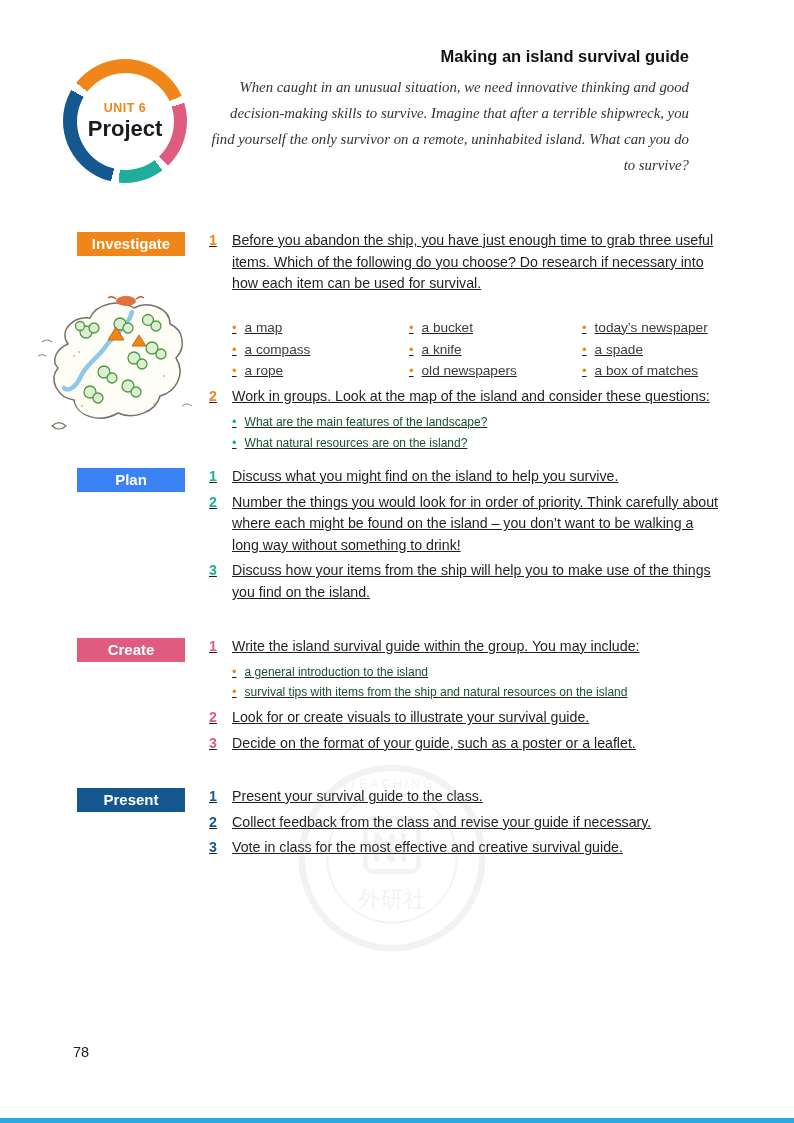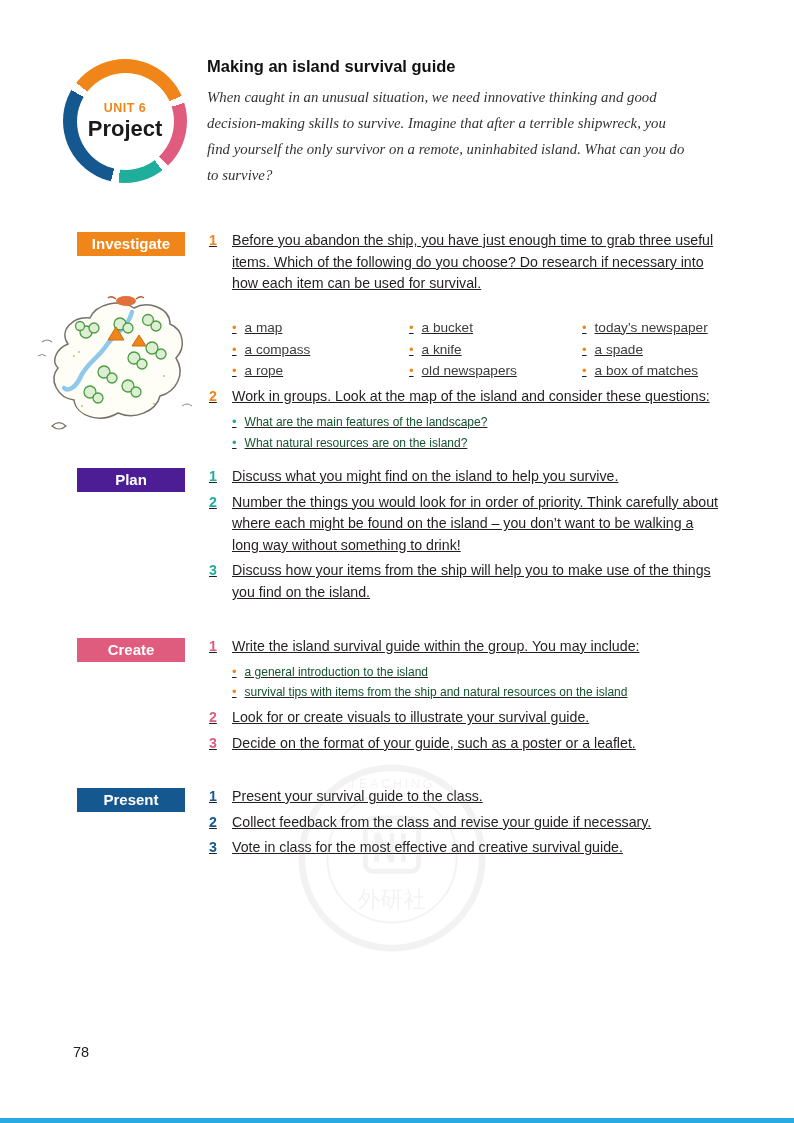--- a/index.html
+++ b/index.html
@@ -21,21 +21,21 @@
       #15588F 245deg 352deg, #ffffff 352deg 360deg);
     display:flex; align-items:center; justify-content:center;
   }
   .unit-ring-inner {
     width:97px; height:97px; background:#ffffff; border-radius:50%;
     display:flex; flex-direction:column; align-items:center; justify-content:center;
   }
   .unit-label { color:#F08519; font-weight:bold; font-size:12.5px; letter-spacing:.5px; }
   .unit-title { color:#1a1a1a; font-weight:bold; font-size:22px; margin-top:1px; }
 
-  .header-text { position:absolute; left:207px; top:57px; width:482px; }
+  .header-text { position:absolute; left:207px; top:47px; width:482px;text-align:right; }
   .page-title { font-size:16.5px; font-weight:bold; color:#111; margin-bottom:9px; }
   .intro {
     font-family:"Liberation Serif", serif; font-style:italic;
     font-size:14.8px; line-height:1.75; color:#333;
   }
 
   
   .block { position:absolute; left:4px; width:100%;text-decoration:underline; }
   .badge {
     position:absolute; left:73px; top:2px; width:108px; height:24px;
@@ -157,21 +157,21 @@
           <div class="bullets" style="--dot: #1FAE9B;">
             <div class="bullet">What are the main features of the landscape?</div>
             <div class="bullet">What natural resources are on the island?</div>
           </div>
         </div>
       </div>
     </div>
   </section>
 
   <section class="block" style="top:466px">
-    <div class="badge" style="background: #4c1d95;">Plan</div>
+    <div class="badge" style="background: #3b82f6;">Plan</div>
     <div class="content">
       <div class="item">
         <span class="num" style="color: rgb(31, 174, 155);">1</span>
         <div class="body">
             <p class="txt">Discuss what you might find on the island to help you survive.</p>
           </div>
       </div>
       <div class="item">
         <span class="num" style="color: rgb(31, 174, 155);">2</span>
         <div class="body">

